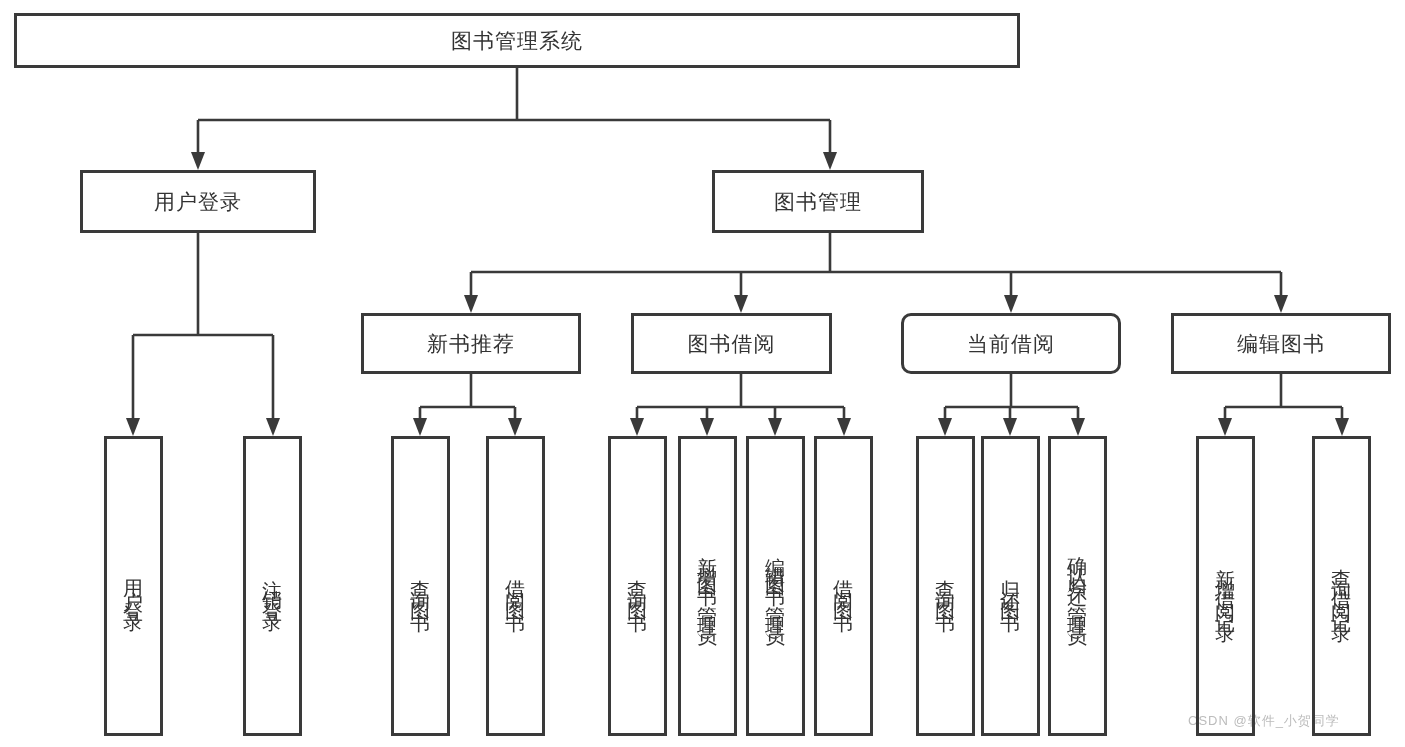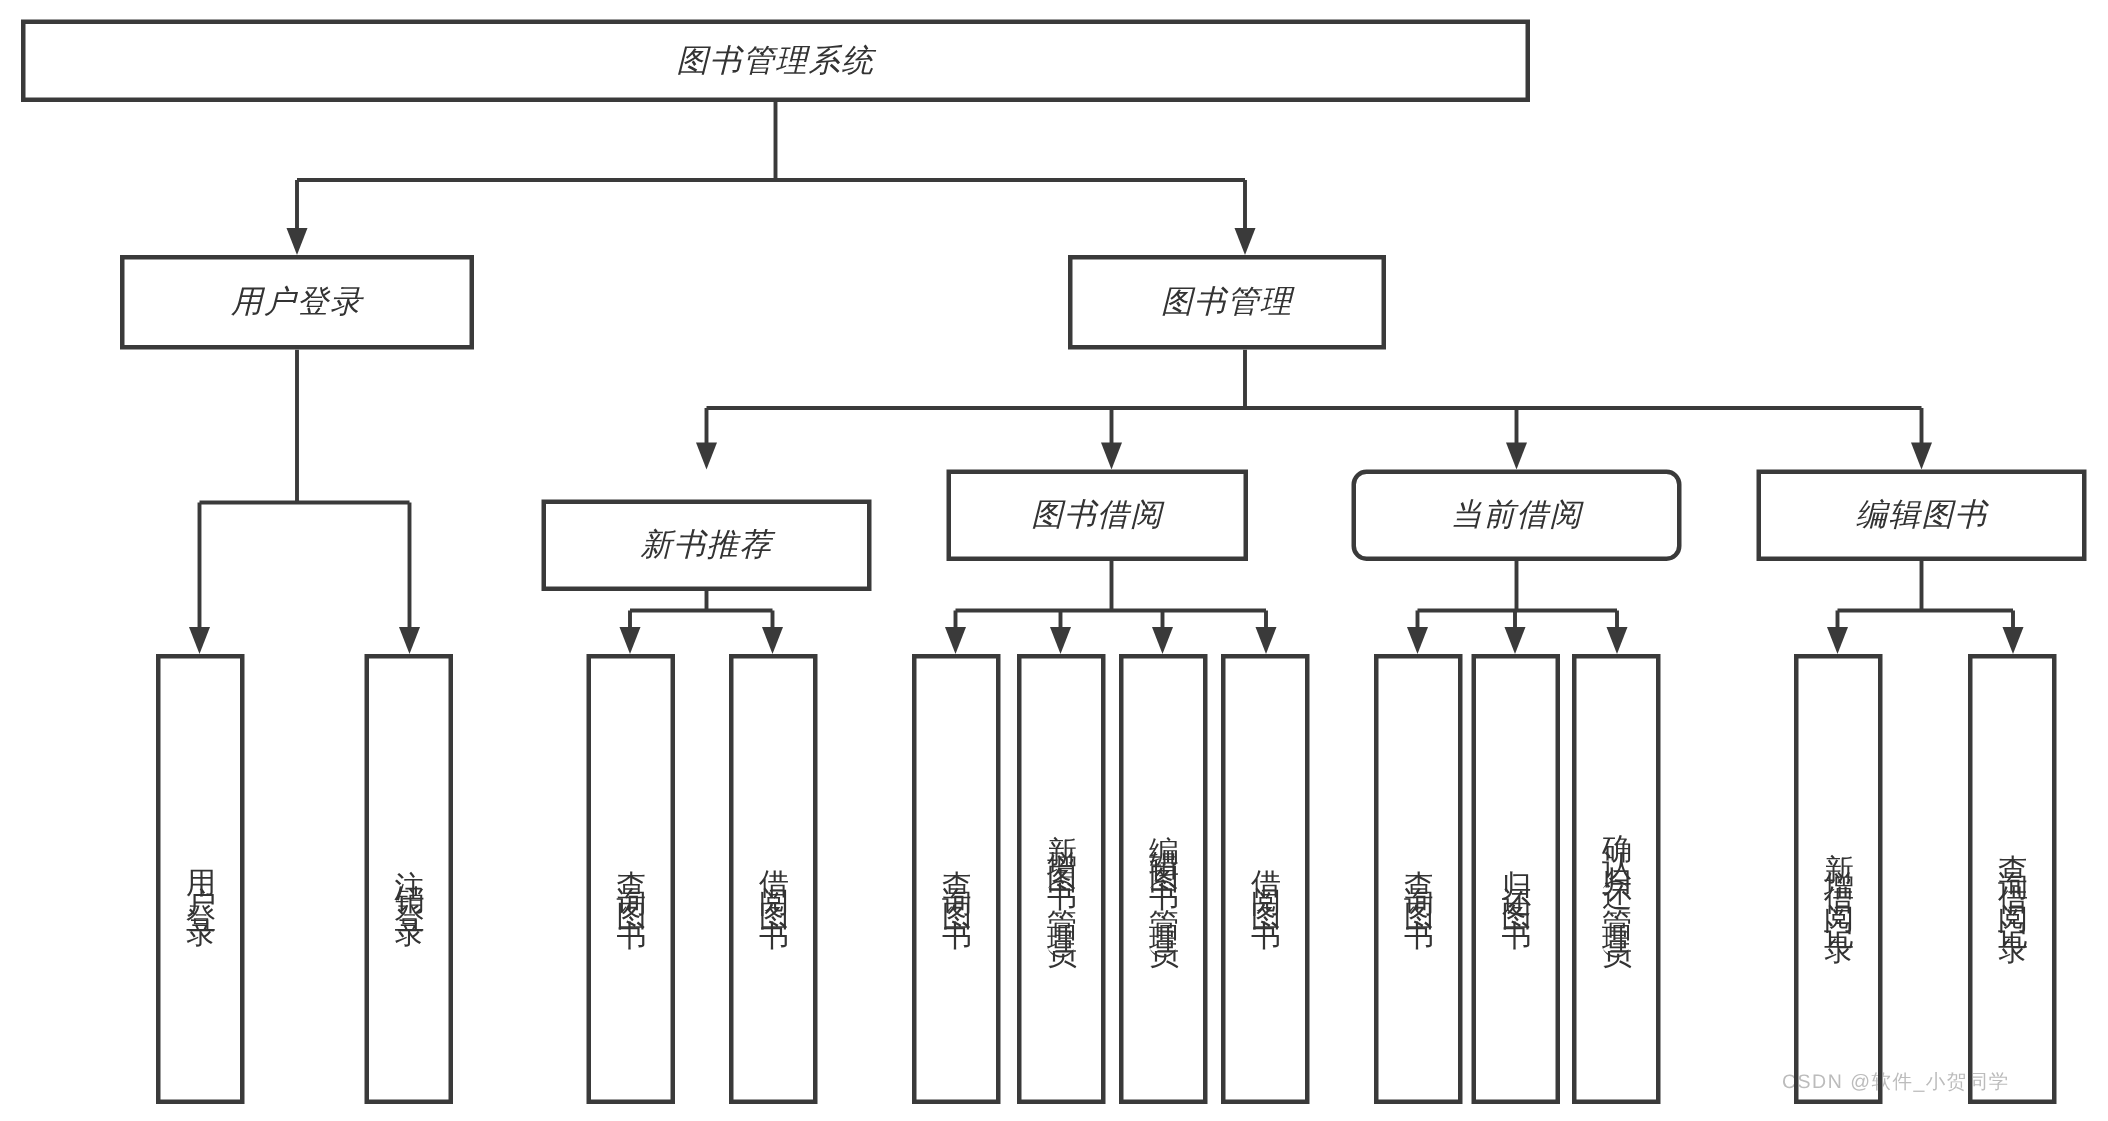--- a/index.html
+++ b/index.html
@@ -19,21 +19,20 @@
   }
   .connectors{position:absolute;left:0;top:0;width:1405px;height:747px;}
   .connectors path{stroke:var(--line);stroke-width:2.6;fill:none;}
   .connectors polygon{fill:var(--line);stroke:none;}
   .hbox{
     position:absolute;box-sizing:border-box;
     border:3px solid var(--line);background:#fff;
     display:flex;align-items:center;justify-content:center;
     font-size:21px;letter-spacing:1px;line-height:1;
     white-space:nowrap;
-    font-style:italic;
   }
   .vbox{
     position:absolute;box-sizing:border-box;
     top:436px;width:59px;height:300px;
     border:3px solid var(--line);background:#fff;
     display:flex;align-items:center;justify-content:center;
     writing-mode:vertical-rl;text-orientation:mixed;
     font-size:20px;letter-spacing:11px;line-height:1;
   }
   .vbox.long{letter-spacing:10px;}
@@ -84,21 +83,21 @@
     <path d="M1281 374 V407 M1225 407 H1342 M1225 407 V422 M1342 407 V422"></path>
     <polygon points="1218,418 1232,418 1225,436"></polygon>
     <polygon points="1335,418 1349,418 1342,436"></polygon>
   </svg>
 
   <div class="hbox" style="left:14px;top:13px;width:1006px;height:55px;">图书管理系统</div>
 
   <div class="hbox" style="left:80px;top:170px;width:236px;height:63px;">用户登录</div>
   <div class="hbox" style="left:712px;top:170px;width:212px;height:63px;">图书管理</div>
 
-  <div class="hbox" style="left:361px;top:313px;width:220px;height:61px;margin-top:20px;">新书推荐</div>
+  <div class="hbox" style="left:361px;top:313px;width:220px;height:61px;">新书推荐</div>
   <div class="hbox" style="left:631px;top:313px;width:201px;height:61px;">图书借阅</div>
   <div class="hbox" style="left:901px;top:313px;width:220px;height:61px;border-radius:10px;">当前借阅</div>
   <div class="hbox" style="left:1171px;top:313px;width:220px;height:61px;">编辑图书</div>
 
   <div class="vbox" style="left:104px;">用户登录</div>
   <div class="vbox" style="left:243px;">注销登录</div>
 
   <div class="vbox" style="left:391px;">查询图书</div>
   <div class="vbox" style="left:486px;">借阅图书</div>
 

